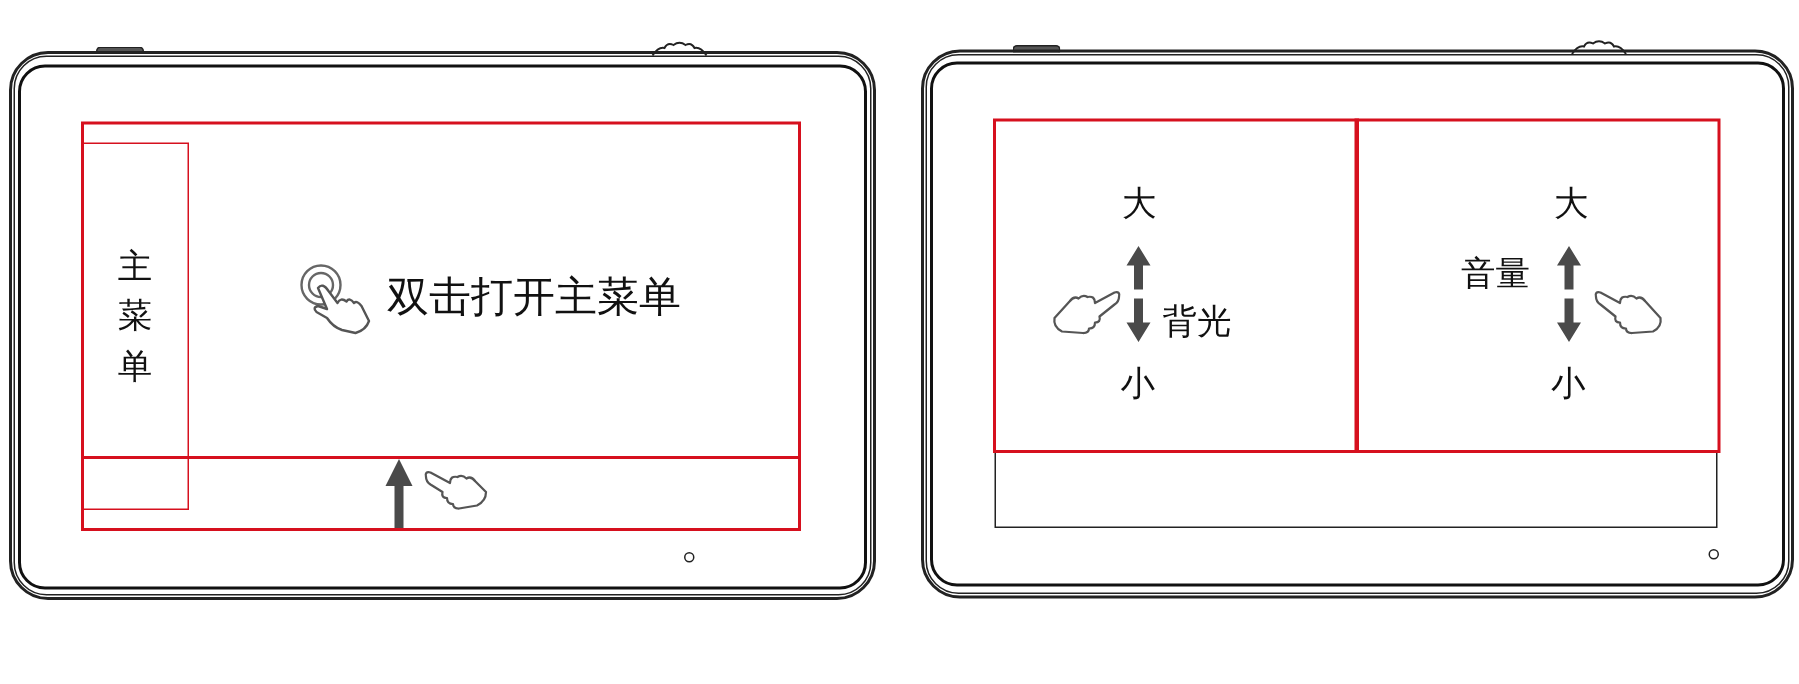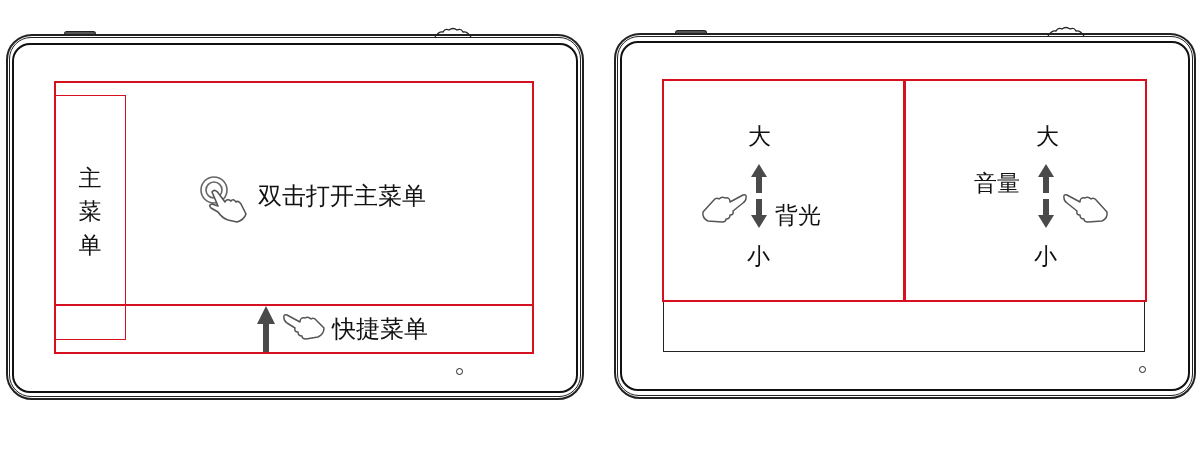--- a/index.html
+++ b/index.html
@@ -41,30 +41,29 @@
     <div>主</div>
     <div>菜</div>
     <div>单</div>
   </div>
 
   <svg class="icon" style="left:198px;top:172px;" width="56" height="52" viewBox="0 0 56 52">
     <circle cx="16" cy="18" r="13" fill="none" stroke="#666" stroke-width="1.6"></circle>
     <circle cx="16" cy="18" r="8" fill="none" stroke="#666" stroke-width="1.6"></circle>
     <path d="M14 20 Q17 16 21 22 L27 30 Q29 26 33 29 Q35 26 38 30 Q40 28 43 32 L48 42 Q46 48 39 50 L30 48 Q24 46 20 40 L13 36 Q10 33 14 32 L20 34 Z" fill="#fff" stroke="#555" stroke-width="1.6" stroke-linejoin="round"></path>
   </svg>
-  <div class="label" style="left:258px;top:184px;font-size:24px;">双击打开主菜单</div>
+  <div class="label" style="left:258px;top:184px;font-size:28px;">双击打开主菜单</div>
 
   <svg class="icon" style="left:256px;top:306px;" width="20" height="46" viewBox="0 0 20 46">
     <polygon points="10,0 19,18 13,18 13,46 7,46 7,18 1,18" fill="#4a4a4a"></polygon>
   </svg>
 
   <svg class="icon" style="left:282px;top:312px;" width="44" height="28" viewBox="0 0 44 28">
     <path d="M2 6 Q1 2 5 3 L18 10 Q18 5 23 6 Q26 4 29 7 Q32 5 35 9 L42 16 Q42 22 36 25 L24 27 Q20 27 20 24 Q16 24 16 20 Q12 20 13 16 L5 11 Q2 9 2 6 Z" fill="#fff" stroke="#555" stroke-width="1.5" stroke-linejoin="round"></path>
   </svg>
-  <div class="label" style="left:332px;top:317px;font-size:24px;">快捷菜单</div>
 </div>
 
 <div class="device" style="left:600px;top:0;width:599px;height:456px;">
   <div class="btn-top" style="left:75px;top:30px;width:32px;"></div>
   <svg class="knob" style="left:446px;top:25px;" width="40" height="12" viewBox="0 0 40 12">
     <path d="M2 11 Q6 5 10 6 Q12 2 16 4 Q20 1 24 4 Q28 2 30 6 Q34 5 38 11" fill="none" stroke="#222" stroke-width="1.3"></path>
   </svg>
   <div class="outer" style="left:14px;top:33px;width:582px;height:366px;"></div>
   <div class="outer2" style="left:17px;top:36px;width:576px;height:360px;"></div>
   <div class="inner" style="left:20px;top:41px;width:570px;height:350px;"></div>

